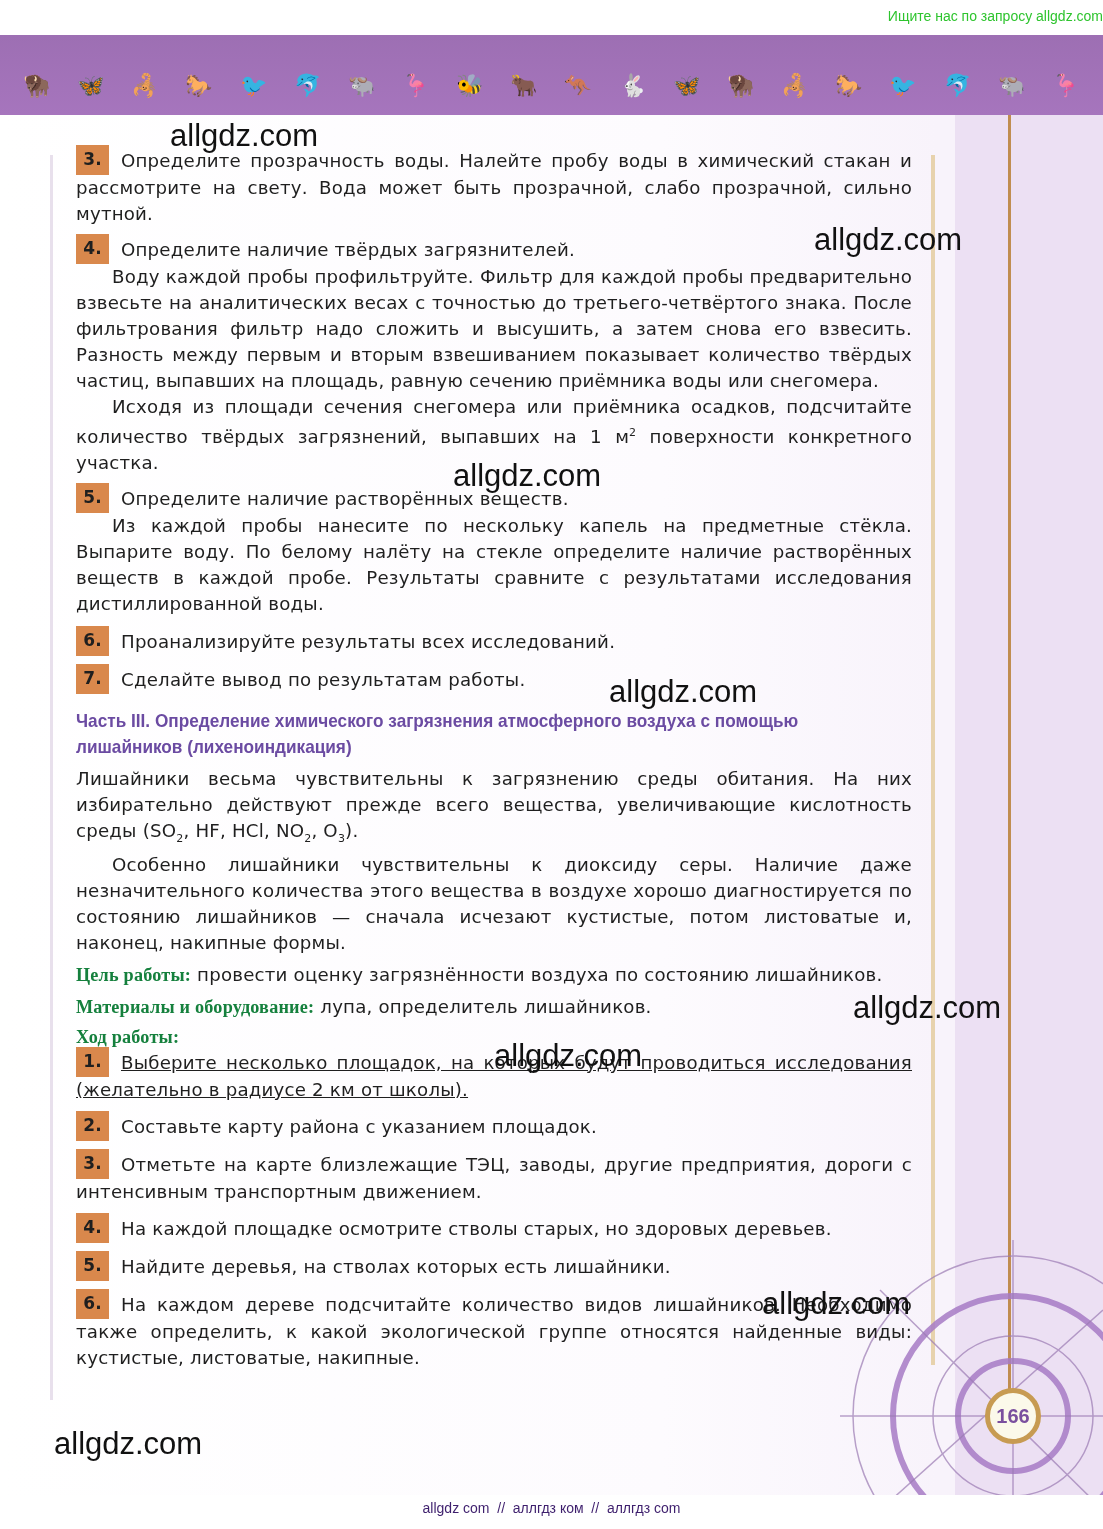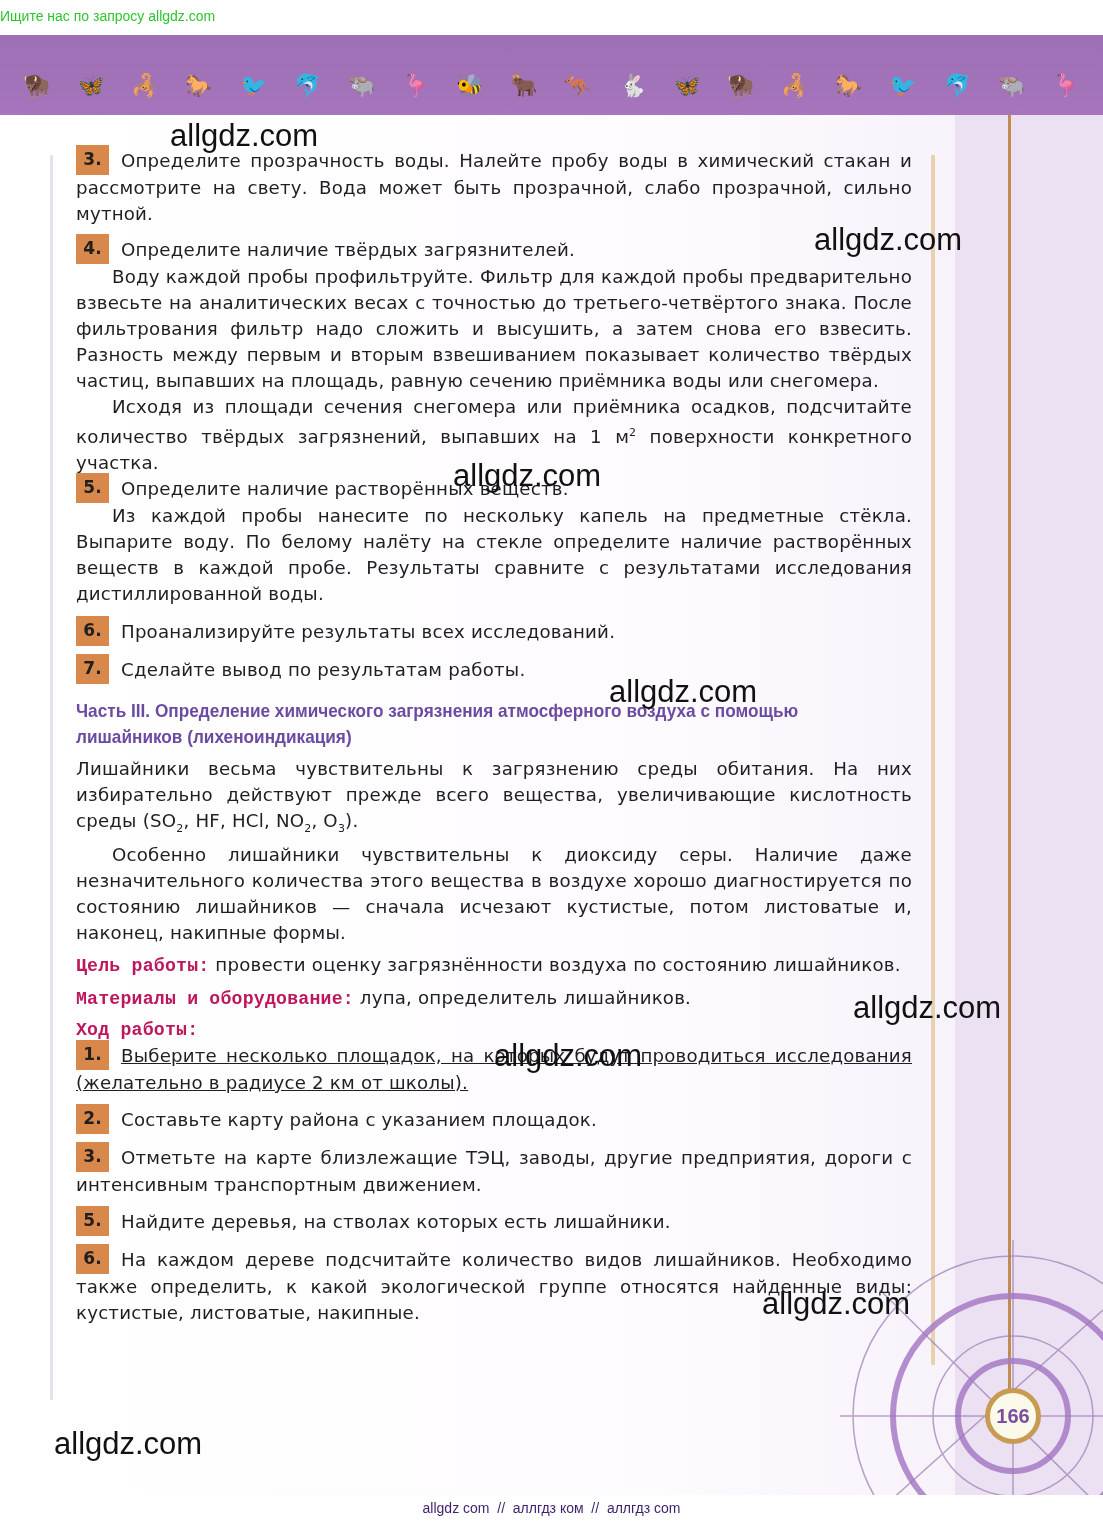--- a/index.html
+++ b/index.html
@@ -1,18 +1,18 @@
 <!DOCTYPE html>
 <html><head>
 <meta charset="utf-8">
 <style>
   html, body { margin:0; padding:0; }
   body { width:1103px; height:1529px; position:relative; background:#ffffff; overflow:hidden;
          font-family:"DejaVu Sans", sans-serif; color:#1f1f1f; }
-  .top-note { position:absolute; top:0; left:0; width:1103px; height:34px; text-align:left;
+  .top-note { position:absolute; top:0; left:0; width:1103px; height:34px; text-align:right;
               font-family:"Liberation Sans", sans-serif; font-size:14px; line-height:32px; color:#2ec42e; }
   .banner { position:absolute; top:35px; left:0; width:1103px; height:80px;
             background:linear-gradient(180deg,#9d6fb3 0%,#a675bd 100%); }
   .animals { position:absolute; top:38px; left:20px; right:20px; display:flex; justify-content:space-between; align-items:center; }
   .animal { color:#ffffff; font-size:22px; line-height:26px; width:34px; text-align:center; }
   .page { position:absolute; top:115px; left:0; width:1103px; height:1380px;
           background:linear-gradient(90deg,#ffffff 0%, #fdfbfe 60%, #f8f3fb 85%); }
   .side-panel { position:absolute; top:115px; left:955px; width:148px; height:1380px; background:#ece0f3; }
   .gold-line { position:absolute; top:115px; left:1008px; width:3px; height:1280px; background:#c08d50; }
   .inner-line { position:absolute; top:155px; left:931px; width:4px; height:1210px; background:#e7d2ad; }
@@ -22,21 +22,21 @@
               background:#fbf9ea; border:5px solid #c79b52; box-sizing:border-box; text-align:center;
               font-family:"Liberation Sans", sans-serif; font-weight:bold; font-size:20px; line-height:46px; color:#7a4f9e; }
   .content { position:absolute; left:76px; top:148px; width:836px; }
   .para { font-size:18.2px; line-height:26px; text-align:justify; margin:0; letter-spacing:0.2px; }
   .step { position:relative; padding-left:0; margin:0; }
   .num { display:inline-block; background:#d9884c; color:#1f1f1f; font-weight:bold; font-size:17px;
          width:33px; height:30px; line-height:28px; text-align:center; margin-right:12px; vertical-align:top;
          margin-top:-3px; }
   .indent { text-indent:36px; }
   .heading { font-family:"Liberation Sans", sans-serif; font-weight:bold; color:#6b4ba2; font-size:18.5px; line-height:26px; margin:0; transform:scaleX(0.93); transform-origin:left; width:107%; }
-  .label-brown { font-family:Liberation Mono, monospace; font-weight:bold; color:#be185d; }
+  .label-brown { font-family:Liberation Serif, serif; font-weight:bold; color:#15803d; }
   .wm { position:absolute; font-family:"Liberation Sans", sans-serif; font-size:31px; color:#111; line-height:36px; }
   .footer { position:absolute; top:1500px; left:0; width:1103px; text-align:center;
             font-family:"Liberation Sans", sans-serif; font-size:14px; color:#3e1f6d; }
   sub, sup { font-size:11px; }
 </style>
 </head>
 <body>
 
 <div class="top-note">Ищите нас по запросу allgdz.com</div>
 
@@ -86,40 +86,41 @@
   </g>
 </svg>
 
 <div class="page-num">166</div>
 
 <div class="content">
   <p class="para step" style="margin-bottom:10px;"><span class="num">3.</span><span>Определите прозрачность воды. Налейте пробу воды в химический стакан и рассмотрите на свету. Вода может быть прозрачной, слабо прозрачной, сильно мутной.</span></p>
 
   <p class="para step"><span class="num">4.</span><span>Определите наличие твёрдых загрязнителей.</span></p>
   <p class="para indent">Воду каждой пробы профильтруйте. Фильтр для каждой пробы предварительно взвесьте на аналитических весах с точностью до третьего-четвёртого знака. После фильтрования фильтр надо сложить и высушить, а затем снова его взвесить. Разность между первым и вторым взвешиванием показывает количество твёрдых частиц, выпавших на площадь, равную сечению приёмника воды или снегомера.</p>
-  <p class="para indent" style=""><span>Исходя из площади сечения снегомера или приёмника осадков, подсчитайте количество твёрдых загрязнений, выпавших на 1 м</span><sup>2</sup><span> поверхности конкретного участка.</span></p>
+  <p class="para indent" style="margin-bottom:10px;"><span>Исходя из площади сечения снегомера или приёмника осадков, подсчитайте количество твёрдых загрязнений, выпавших на 1 м</span><sup>2</sup><span> поверхности конкретного участка.</span></p>
 
   <p class="para step"><span class="num">5.</span><span>Определите наличие растворённых веществ.</span></p>
   <p class="para indent" style="margin-bottom:12px;">Из каждой пробы нанесите по нескольку капель на предметные стёкла. Выпарите воду. По белому налёту на стекле определите наличие растворённых веществ в каждой пробе. Результаты сравните с результатами исследования дистиллированной воды.</p>
 
   <p class="para step" style="margin-bottom:11px;"><span class="num">6.</span><span>Проанализируйте результаты всех исследований.</span></p>
   <p class="para step" style="margin-bottom:14px;"><span class="num">7.</span><span>Сделайте вывод по результатам работы.</span></p>
 
   <p class="heading" style="margin-bottom:6px;">Часть III. Определение химического загрязнения атмосферного воздуха с помощью лишайников (лихеноиндикация)</p>
 
   <p class="para"><span>Лишайники весьма чувствительны к загрязнению среды обитания. На них избирательно действуют прежде всего вещества, увеличивающие кислотность среды (SO</span><sub>2</sub><span>, HF, HCl, NO</span><sub>2</sub><span>, O</span><sub>3</sub><span>).</span></p>
   <p class="para indent" style="margin-bottom:6px;">Особенно лишайники чувствительны к диоксиду серы. Наличие даже незначительного количества этого вещества в воздухе хорошо диагностируется по состоянию лишайников — сначала исчезают кустистые, потом листоватые и, наконец, накипные формы.</p>
 
   <p class="para" style="margin-bottom:6px;"><span class="label-brown">Цель работы:</span><span> провести оценку загрязнённости воздуха по состоянию лишайников.</span></p>
   <p class="para" style="margin-bottom:4px;"><span class="label-brown">Материалы и оборудование:</span><span> лупа, определитель лишайников.</span></p>
   <p class="para"><span class="label-brown">Ход работы:</span></p>
 
   <p class="para step" style="margin-bottom:11px;text-decoration:underline;"><span class="num">1.</span><span>Выберите несколько площадок, на которых будут проводиться исследования (желательно в радиусе 2 км от школы).</span></p>
   <p class="para step" style="margin-bottom:11px;"><span class="num">2.</span><span>Составьте карту района с указанием площадок.</span></p>
   <p class="para step" style="margin-bottom:11px;"><span class="num">3.</span><span>Отметьте на карте близлежащие ТЭЦ, заводы, другие предприятия, дороги с интенсивным транспортным движением.</span></p>
+  <p class="para step" style="margin-bottom:11px;"><span class="num">4.</span><span>На каждой площадке осмотрите стволы старых, но здоровых деревьев.</span></p>
   <p class="para step" style="margin-bottom:11px;"><span class="num">5.</span><span>Найдите деревья, на стволах которых есть лишайники.</span></p>
   <p class="para step"><span class="num">6.</span><span>На каждом дереве подсчитайте количество видов лишайников. Необходимо также определить, к какой экологической группе относятся найденные виды: кустистые, листоватые, накипные.</span></p>
 </div>
 
 <div class="wm" style="left:170px; top:118px;">allgdz.com</div>
 <div class="wm" style="left:814px; top:222px;">allgdz.com</div>
 <div class="wm" style="left:453px; top:458px;">allgdz.com</div>
 <div class="wm" style="left:609px; top:674px;">allgdz.com</div>
 <div class="wm" style="left:853px; top:990px;">allgdz.com</div>
 <div class="wm" style="left:494px; top:1038px;">allgdz.com</div>

